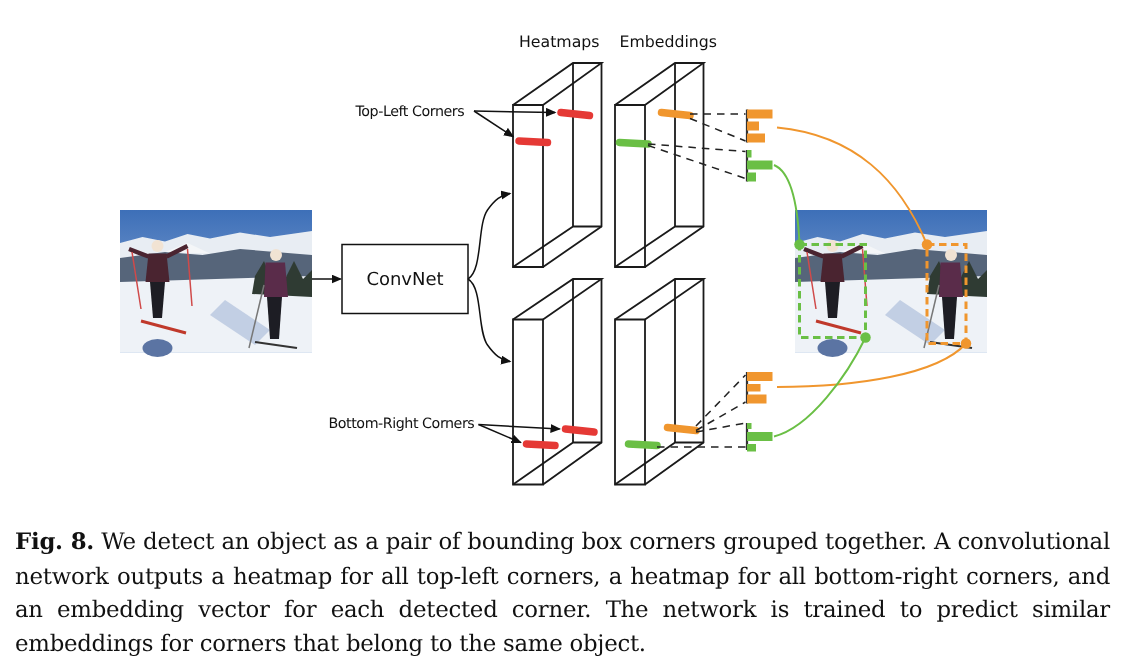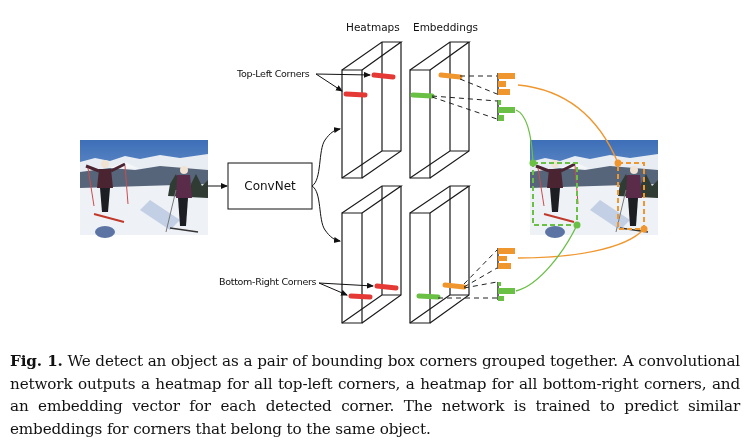--- a/index.html
+++ b/index.html
@@ -171,13 +171,13 @@
     <circle cx="618" cy="163" r="3.5" fill="#f0962e"></circle>
     <circle cx="644" cy="229" r="3.5" fill="#f0962e"></circle>
   </g>
 
   <path d="M518,85 C570,90 600,120 618,163" fill="none" stroke="#f0962e" stroke-width="1.3"></path>
   <path d="M516,110 C528,115 532,140 533,163" fill="none" stroke="#6abf45" stroke-width="1.3"></path>
   <path d="M518,258 C570,258 625,250 644,229" fill="none" stroke="#f0962e" stroke-width="1.3"></path>
   <path d="M516,291 C540,285 565,250 577,225" fill="none" stroke="#6abf45" stroke-width="1.3"></path>
 </svg>
 
-<div class="caption"><span class="fig">Fig. 1.</span><span> We detect an object as a pair of bounding box corners grouped together. A convolutional network outputs a heatmap for all top-left corners, a heatmap for all bottom-right corners, and an embedding vector for each detected corner. The network is trained to predict similar embeddings for corners that belong to the same object.</span></div>
+<div class="caption"><span class="fig">Fig. 8.</span><span> We detect an object as a pair of bounding box corners grouped together. A convolutional network outputs a heatmap for all top-left corners, a heatmap for all bottom-right corners, and an embedding vector for each detected corner. The network is trained to predict similar embeddings for corners that belong to the same object.</span></div>
 
 </body></html>

